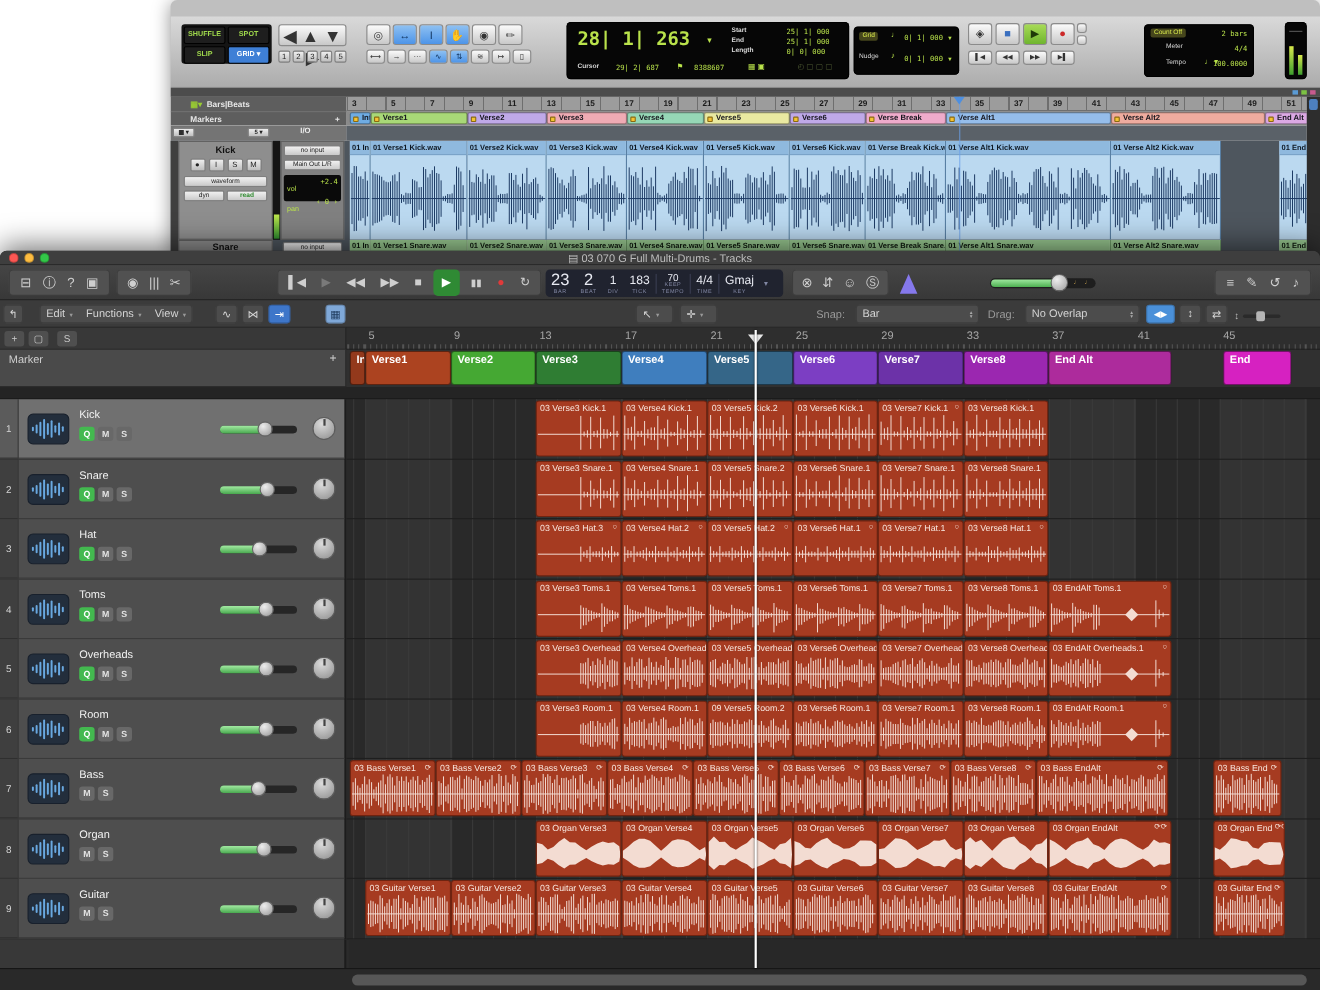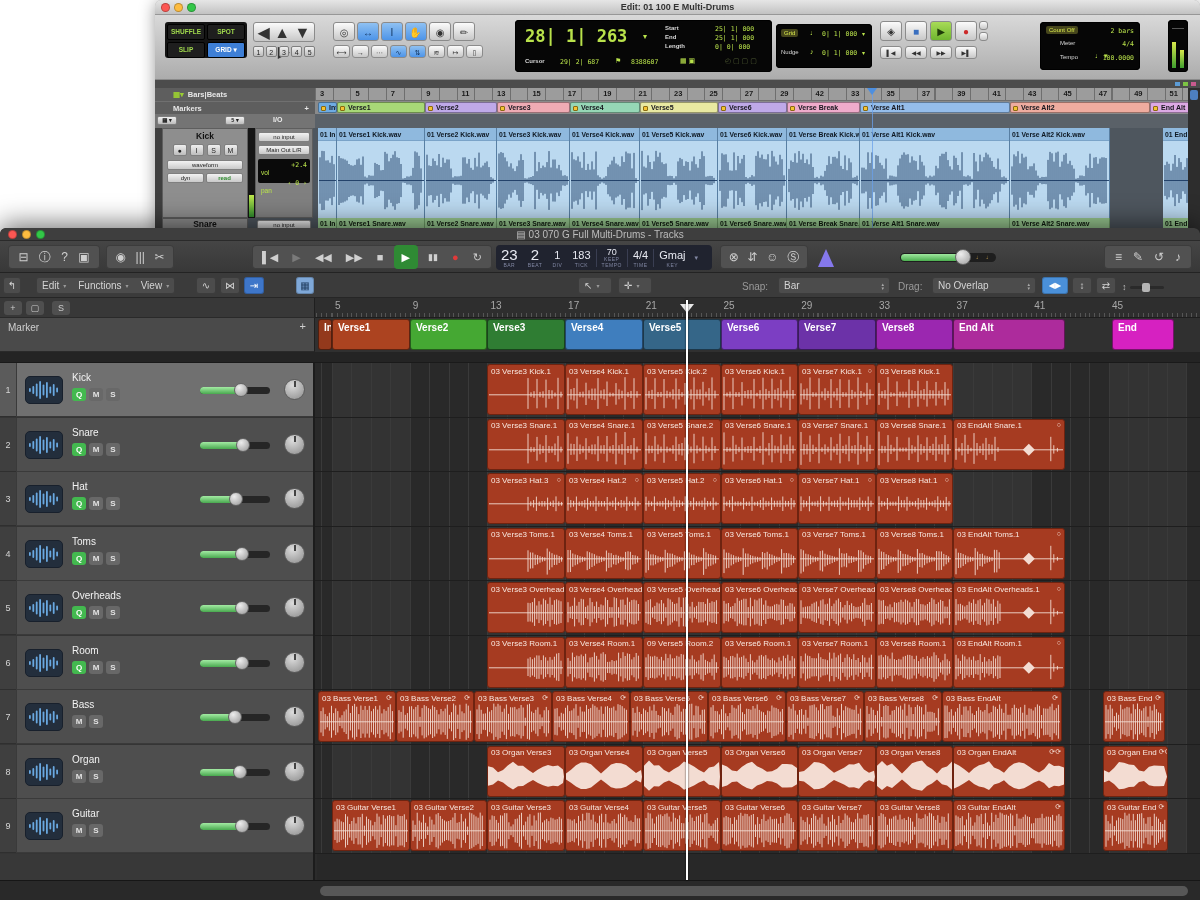--- a/index.html
+++ b/index.html
@@ -90,26 +90,20 @@
 .redrec{color:#E03A3A!important}
 .dimico{color:#7A7A7A!important}
 .sliderbox{display:flex;align-items:center;gap:3px;color:#BDBDBD;font-size:9px}
 .minitrack{width:34px;height:3px;background:#2A2A2A;border-radius:2px;position:relative}
 .minithumb{position:absolute;top:-3px;left:12px;width:8px;height:9px;background:#B5B5B5;border-radius:2px}
 </style>
 </head>
 <body>
 
 <div class="pt-win">
-  <div class="pt-titlebar">
-    <span class="tl" style="left:6px;background:#FC5753"></span>
-    <span class="tl" style="left:19px;background:#FDBC40"></span>
-    <span class="tl" style="left:32px;background:#33C748"></span>
-    <div class="pt-title">Edit: 01 100 E Multi-Drums</div>
-  </div>
   <div class="pt-toolbar">
     <div class="pt-modes" id="pt-modes">
         <div class="pt-mode">SHUFFLE</div>
         <div class="pt-mode">SPOT</div>
         <div class="pt-mode">SLIP</div>
         <div class="pt-mode on">GRID ▾</div>
       </div>
     <div class="pt-chip" style="left:98px;top:7px;width:62px;height:20px"><span id="pt-nav">◀ ▲ ▼ ▶</span></div>
     <div id="pt-presets" style="position:absolute;left:98px;top:31px;width:62px;height:12px;display:flex;gap:2px">
         <div class="pt-minibtn" style="width: 11px; height: 11px; line-height: 11px;">1</div>
@@ -206,21 +200,21 @@
         <div class="pt-rnum" style="left: 146.6px;">11</div>
         <div class="pt-rnum" style="left: 182px;">13</div>
         <div class="pt-rnum" style="left: 217.4px;">15</div>
         <div class="pt-rnum" style="left: 252.8px;">17</div>
         <div class="pt-rnum" style="left: 288.2px;">19</div>
         <div class="pt-rnum" style="left: 323.6px;">21</div>
         <div class="pt-rnum" style="left: 359px;">23</div>
         <div class="pt-rnum" style="left: 394.4px;">25</div>
         <div class="pt-rnum" style="left: 429.8px;">27</div>
         <div class="pt-rnum" style="left: 465.2px;">29</div>
-        <div class="pt-rnum" style="left: 500.6px;">42</div>
+        <div class="pt-rnum" style="left: 500.6px;">31</div>
         <div class="pt-rnum" style="left: 536px;">33</div>
         <div class="pt-rnum" style="left: 571.4px;">35</div>
         <div class="pt-rnum" style="left: 606.8px;">37</div>
         <div class="pt-rnum" style="left: 642.2px;">39</div>
         <div class="pt-rnum" style="left: 677.6px;">41</div>
         <div class="pt-rnum" style="left: 713px;">43</div>
         <div class="pt-rnum" style="left: 748.4px;">45</div>
         <div class="pt-rnum" style="left: 783.8px;">47</div>
         <div class="pt-rnum" style="left: 819.2px;">49</div>
         <div class="pt-rnum" style="left: 854.6px;">51</div>
@@ -890,30 +884,20 @@
             </svg></div>
         </div>
         <div class="lg-clip" style="left: 561px; width: 77px; background: rgb(166, 59, 33);">
           <div class="lg-clip-label">
             <span>03 Verse8 Snare.1</span>
           </div>
           <div class="lg-clip-wf"><svg width="75" height="38" viewBox="0 0 75 38" preserveAspectRatio="none" xmlns="http://www.w3.org/2000/svg">
               <path d="M1 19.8H74.0M2.0 1.6V35.2M5.0 15.8V23.2M8.0 16.2V22.8M11.0 5.1V32.2M14.0 14.8V24.0M17.0 17.5V21.7M20.0 6.9V30.7M23.0 17.6V21.6M26.0 17.6V21.6M29.0 17.6V21.6M32.0 7.5V30.1M35.0 15.2V23.6M38.0 16.7V22.3M41.0 5.3V32.1M44.0 14.1V24.6M47.0 16.1V22.9M50.0 7.3V30.4M53.0 16.0V22.9M56.0 13.8V24.9M59.0 6.8V30.8M62.0 14.6V24.2M65.0 14.1V24.6M68.0 5.1V32.2M71.0 14.1V24.6" stroke="#F3DCD2" stroke-width="0.9" fill="none"></path>
             </svg></div>
         </div>
-        <div class="lg-clip" style="left: 638px; width: 112px; background: rgb(166, 59, 33);">
-          <div class="lg-clip-label">
-            <span>03 EndAlt Snare.1</span>
-            <span class="loopic">○</span>
-          </div>
-          <div class="lg-clip-wf"><svg width="110" height="38" viewBox="0 0 110 38" preserveAspectRatio="none" xmlns="http://www.w3.org/2000/svg">
-              <path d="M1 19.8H109.0M2.0 8.0V29.8M5.0 17.5V21.7M8.0 13.1V25.4M11.0 4.8V32.5M14.0 14.9V23.9M17.0 17.8V21.4M20.0 3.1V33.9M23.0 13.0V25.5M26.0 15.9V23.1M29.0 13.5V25.1M32.0 7.9V29.9M35.0 14.0V24.7M38.0 14.7V24.1M41.0 6.8V30.8M44.0 17.2V21.9M96.8 6.8V31.2M99.8 15.2V23.6M103.4 17.9V21.7" stroke="#F3DCD2" stroke-width="0.9" fill="none"></path>
-              <path d="M68.80000000000001 19.76L74.80000000000001 13.760000000000002L80.80000000000001 19.76L74.80000000000001 25.76Z" fill="#F3DCD2"></path>
-            </svg></div>
-        </div>
       </div>
       <div class="lg-lanerow" style="top: 109px;">
         <div class="lg-clip" style="left: 172px; width: 78px; background: rgb(166, 59, 33);">
           <div class="lg-clip-label">
             <span>03 Verse3 Hat.3</span>
             <span class="loopic">○</span>
           </div>
           <div class="lg-clip-wf"><svg width="76" height="38" viewBox="0 0 76 38" preserveAspectRatio="none" xmlns="http://www.w3.org/2000/svg">
               <path d="M1 19.8H75.0M40.0 12.9V26.6M42.8 17.4V22.2M45.6 16.1V23.4M48.4 12.6V26.9M51.2 17.5V22.0M54.0 17.0V22.5M56.8 17.1V22.5M59.6 13.6V25.9M62.4 17.6V21.9M65.2 16.5V23.0M68.0 12.4V27.2M70.8 17.4V22.1M73.6 17.9V21.7" stroke="#F3DCD2" stroke-width="0.9" fill="none"></path>
             </svg></div>

